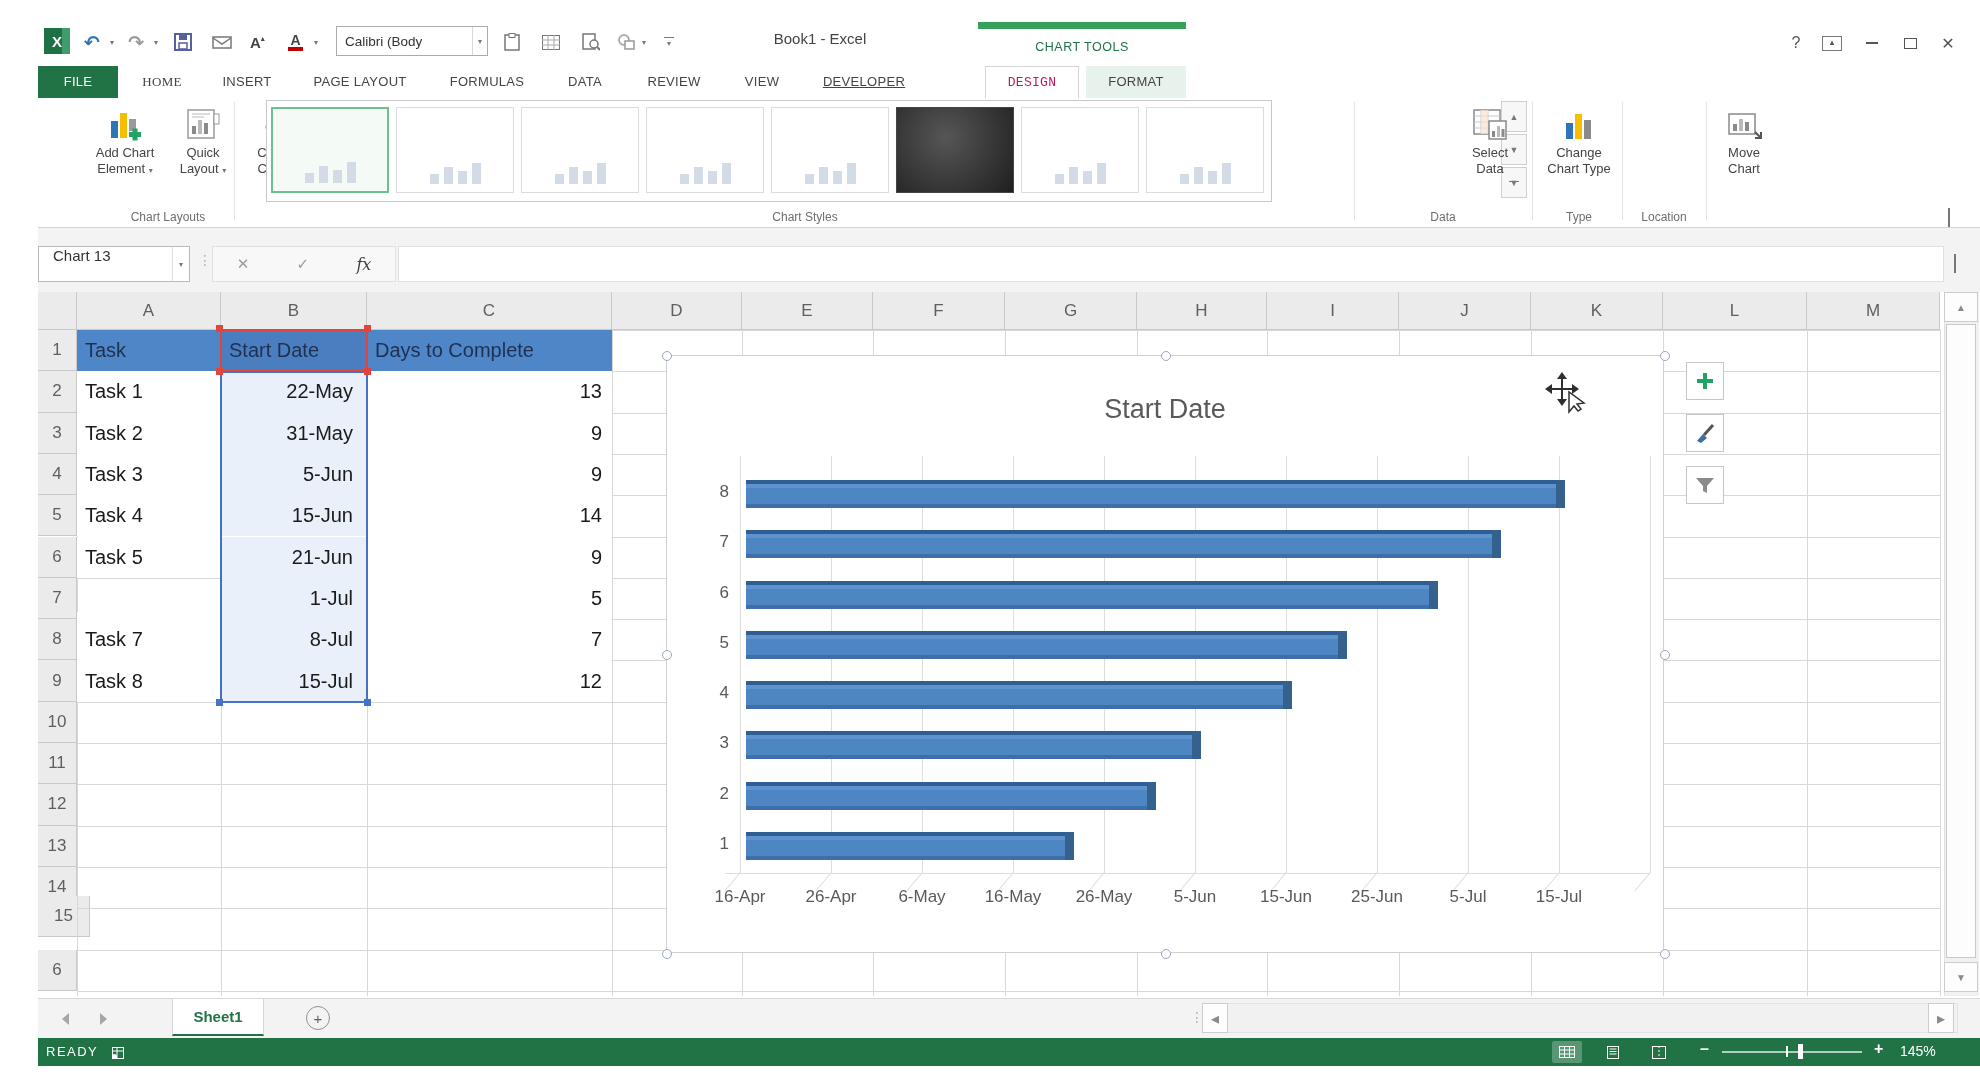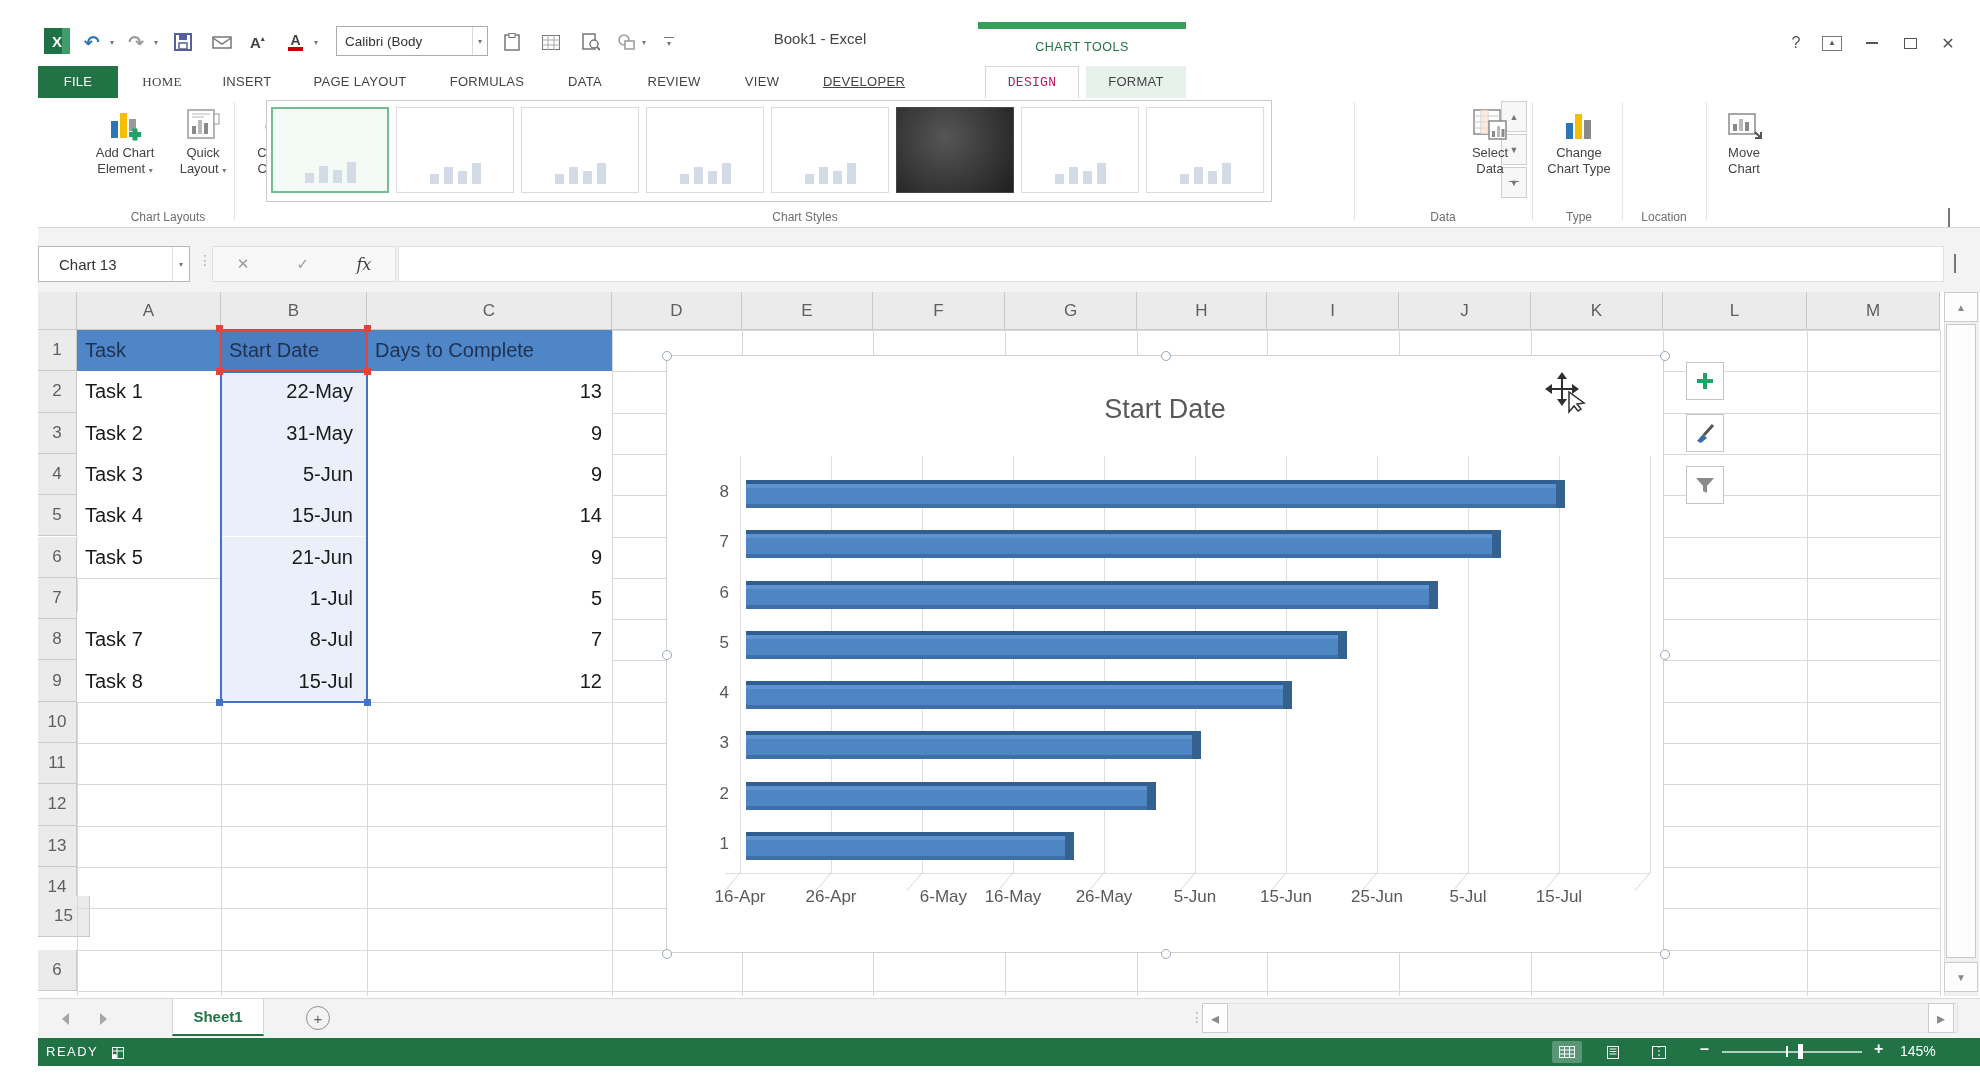--- a/index.html
+++ b/index.html
@@ -42,21 +42,21 @@
   .tbars span{width:9px;background:#D3DCE6;display:block;}
   .galbtn{position:absolute;left:1234px;width:26px;height:31px;border:1px solid #CFCFCF;background:#F7F7F7;box-sizing:border-box;
           display:flex;align-items:center;justify-content:center;font-size:9px;color:#777;flex-direction:column;}
   .galbtn .bar{width:10px;height:1px;background:#777;margin-bottom:2px;}
   #collapse-ribbon{position:absolute;left:1910px;top:112px;width:12px;height:12px;}
   .chevup{width:8px;height:8px;border-top:2px solid #777;border-left:2px solid #777;transform:rotate(45deg);}
   .chevdn{width:8px;height:8px;border-top:2px solid #777;border-left:2px solid #777;transform:rotate(225deg);}
   
   #formularow{position:absolute;left:38px;top:228px;width:1942px;height:64px;background:#F3F3F3;}
   #namebox{position:absolute;left:0;top:18px;width:152px;height:36px;background:#fff;border:1px solid #B9B9B9;box-sizing:border-box;
-           display:flex;align-items:center;font-size:15px;color:#333;padding-left:20px;}
+           display:flex;font-size:15px;color:#333;padding-left:14px;}
   #namebox .caret{margin-left:auto;height:100%;display:flex;align-items:center;padding:0 6px;border-left:1px solid #E0E0E0;}
   #fxgroup{position:absolute;left:174px;top:18px;width:184px;height:36px;background:#F8F8F8;border:1px solid #E0E0E0;box-sizing:border-box;
            display:flex;align-items:center;justify-content:space-around;}
   #fxgroup .fb{font-size:15px;color:#9A9A9A;}
   #fxgroup .fx{font-family:"DejaVu Serif",serif;font-style:italic;font-size:16px;color:#3F3F3F;}
   #fformula{position:absolute;left:360px;top:18px;width:1546px;height:36px;background:#fff;border:1px solid #E0E0E0;box-sizing:border-box;
             font-size:15px;color:#333;display:flex;align-items:center;padding-left:8px;}
   #fchev{position:absolute;left:1916px;top:28px;}
   .vdots{position:absolute;left:160px;top:24px;color:#B0B0B0;font-size:14px;letter-spacing:0;}
   
@@ -493,21 +493,21 @@
       <div class="cdiag" style="left: 710px; top: 516px;"></div>
       <div class="cgl" style="left: 801px; top: 100px; height: 417px;"></div>
       <div class="cdiag" style="left: 801px; top: 516px;"></div>
       <div class="cgl" style="left: 892px; top: 100px; height: 417px;"></div>
       <div class="cdiag" style="left: 892px; top: 516px;"></div>
       <div class="cgl" style="left: 983px; top: 100px; height: 417px;"></div>
       <div class="cdiag" style="left: 983px; top: 516px;"></div>
       <div class="cfloor" style="left: 58px; top: 517px; width: 925px;"></div>
       <div class="cxlab" style="left: 28px; top: 531px;">16-Apr</div>
       <div class="cxlab" style="left: 119px; top: 531px;">26-Apr</div>
-      <div class="cxlab" style="left: 210px; top: 531px; text-align: right;">6-May</div>
+      <div class="cxlab" style="left: 210px; top: 531px;">6-May</div>
       <div class="cxlab" style="left: 301px; top: 531px;">16-May</div>
       <div class="cxlab" style="left: 392px; top: 531px;">26-May</div>
       <div class="cxlab" style="left: 483px; top: 531px;">5-Jun</div>
       <div class="cxlab" style="left: 574px; top: 531px;">15-Jun</div>
       <div class="cxlab" style="left: 665px; top: 531px;">25-Jun</div>
       <div class="cxlab" style="left: 756px; top: 531px;">5-Jul</div>
       <div class="cxlab" style="left: 847px; top: 531px;">15-Jul</div>
       <div class="bar" style="left: 79px; top: 476px; width: 327.6px;">
         <div class="cap"></div>
       </div>

